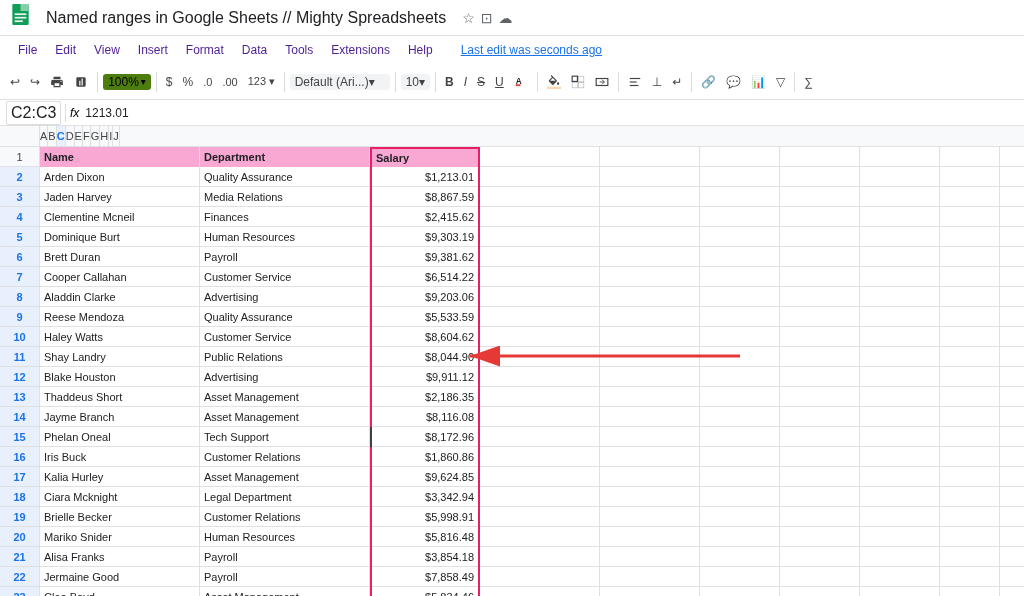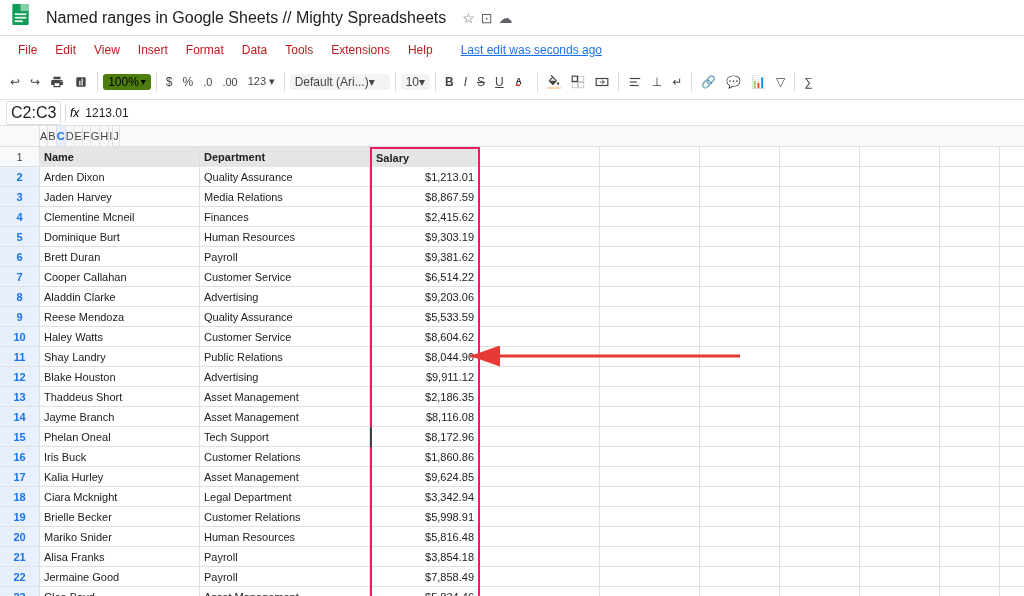--- a/index.html
+++ b/index.html
@@ -11,21 +11,21 @@
       border-bottom: 1px solid #e0e0e0; height: 36px;
     }
     #doc-title { font-size: 16px; color: #202124; font-weight: normal; margin-right: 8px; }
     .title-icons { display: flex; gap: 6px; align-items: center; color: #5f6368; font-size: 14px; }
 
     
     #menu-bar {
       display: flex; align-items: center; padding: 2px 10px; height: 28px;
       gap: 2px;
     }
-    .menu-item { padding: 3px 8px; font-size: 12px; color: #b91c1c; cursor: pointer; border-radius: 3px; }
+    .menu-item { padding: 3px 8px; font-size: 12px; color: #4c1d95; cursor: pointer; border-radius: 3px; }
     .menu-item.last-edit { color: #1a73e8; text-decoration: underline; margin-left: 10px; }
 
     
     #toolbar {
       display: flex; align-items: center; padding: 3px 6px; height: 36px;
       border-bottom: 1px solid #e0e0e0; gap: 2px; background: #fff;
     }
     .tb-btn { padding: 2px 4px; cursor: pointer; border-radius: 3px; font-size: 12px; color: #444; display: flex; align-items: center; }
     .tb-sep { width: 1px; height: 20px; background: #dadce0; margin: 0 3px; }
     .tb-zoom { display: flex; align-items: center; background: #4d7c0f; border-radius: 3px; padding: 1px 5px; font-size: 12px; }
@@ -58,21 +58,21 @@
       width: 40px; flex-shrink: 0; border-right: 1px solid #e0e0e0;
       display: flex; align-items: center; justify-content: center;
       font-size: 11px; color: #444; background: #f8f9fa;
     }
     .row-num.selected { background: #e8f0fe; font-weight: bold; color: #1a73e8; }
     .cell {
       height: 20px; border-right: 1px solid #e0e0e0;
       display: flex; align-items: center; padding: 0 4px;
       font-size: 11px; color: #202124; flex-shrink: 0; overflow: hidden;
     }
-    .cell.header-cell { background: #e5e5e5; font-weight: bold; }
+    .cell.header-cell { background: #f9a8d4; font-weight: bold; }
     .cell.col-a { width: 160px; }
     .cell.col-b { width: 170px; }
     .cell.col-c { width: 110px; justify-content: flex-end; }
     .cell.col-c.header-cell { justify-content: flex-start; }
     .cell.col-d { width: 120px; }
     .cell.col-e { width: 100px; }
     .cell.col-f { width: 80px; }
     .cell.col-g { width: 80px; }
     .cell.col-h { width: 80px; }
     .cell.col-i { width: 60px; }

